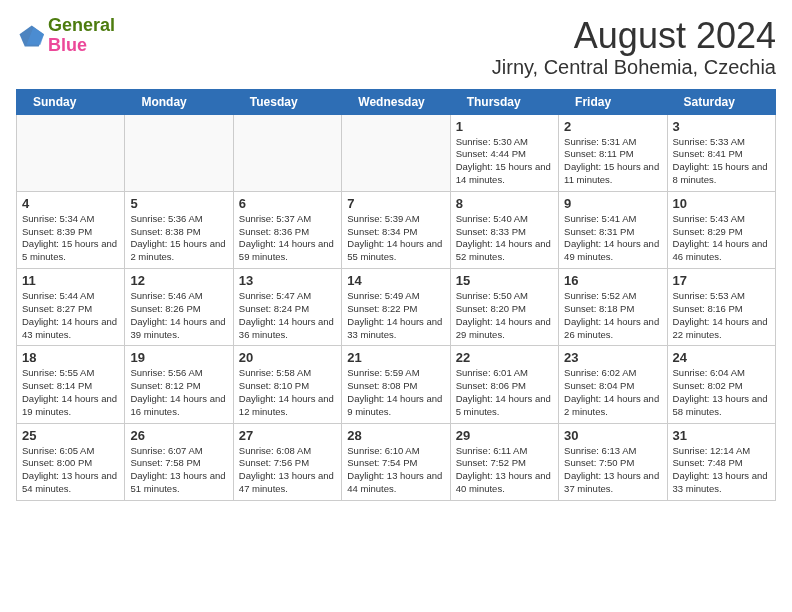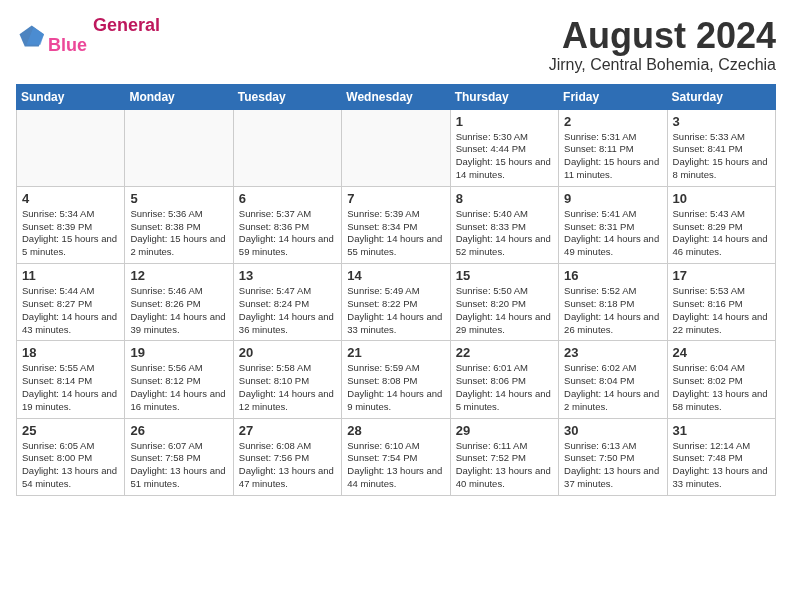--- a/index.html
+++ b/index.html
@@ -22,55 +22,54 @@
       gap: 4px;
     }
     .logo-text {
       display: flex;
       flex-direction: column;
       line-height: 1.1;
     }
     .logo-general {
       font-size: 18px;
       font-weight: bold;
-      color: #be185d;
-      margin-left: 45px;
+      color: #4d7c0f;
     }
     .logo-blue {
       font-size: 18px;
       font-weight: bold;
       color: #ec4899;
     }
     .logo-icon {
       width: 28px;
       height: 28px;
     }
     .title-block {
       text-align: right;
     }
     .cal-title {
       font-size: 36px;
-      font-weight: bold;
+      font-weight: normal;
       color: #333;
       line-height: 1.1;
     }
     .cal-subtitle {
-      font-size: 16px;
+      font-size: 20px;
       color: #333;
     }
     .calendar {
       width: 100%;
       border-collapse: collapse;
     }
     .calendar th {
       background: #2e6eb5;
       color: #fff;
       font-size: 12px;
       font-weight: bold;
-      padding: 5px 4px;
+      padding: 5px 16px;
       text-align: left;
       border: 1px solid #2e6eb5;
     }
     .calendar td {
       width: calc(100% / 7);
       vertical-align: top;
       padding: 4px 5px;
       border: 1px solid #ccc;
       font-size: 10px;
       color: #333;

